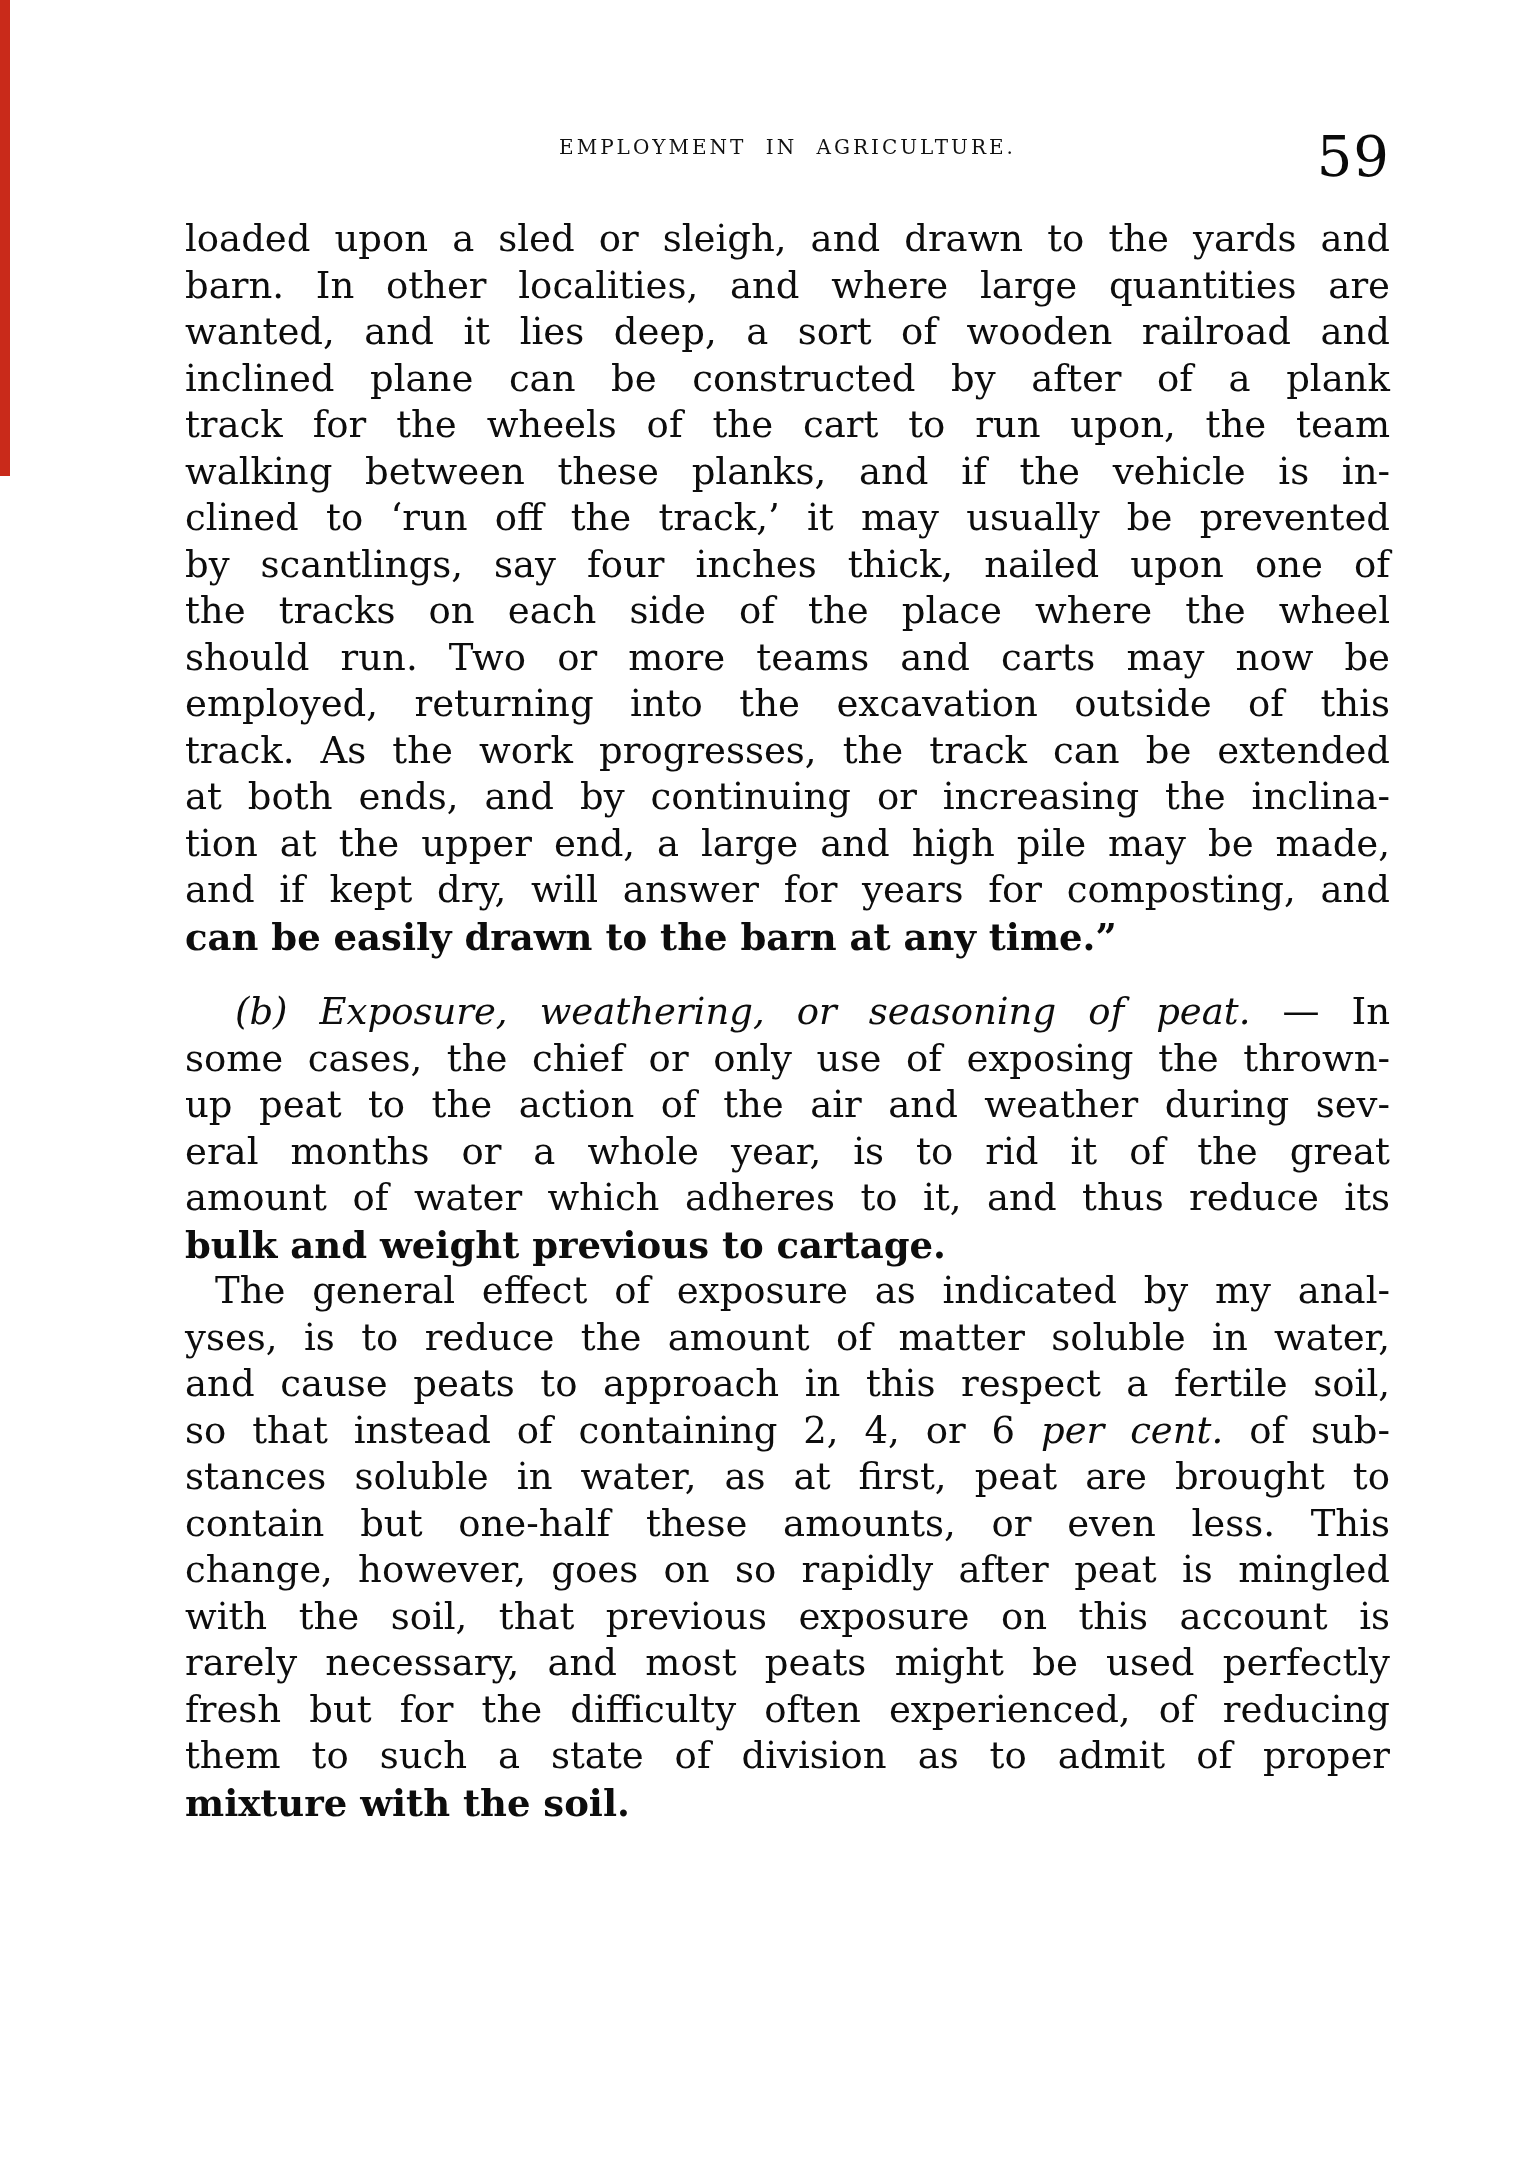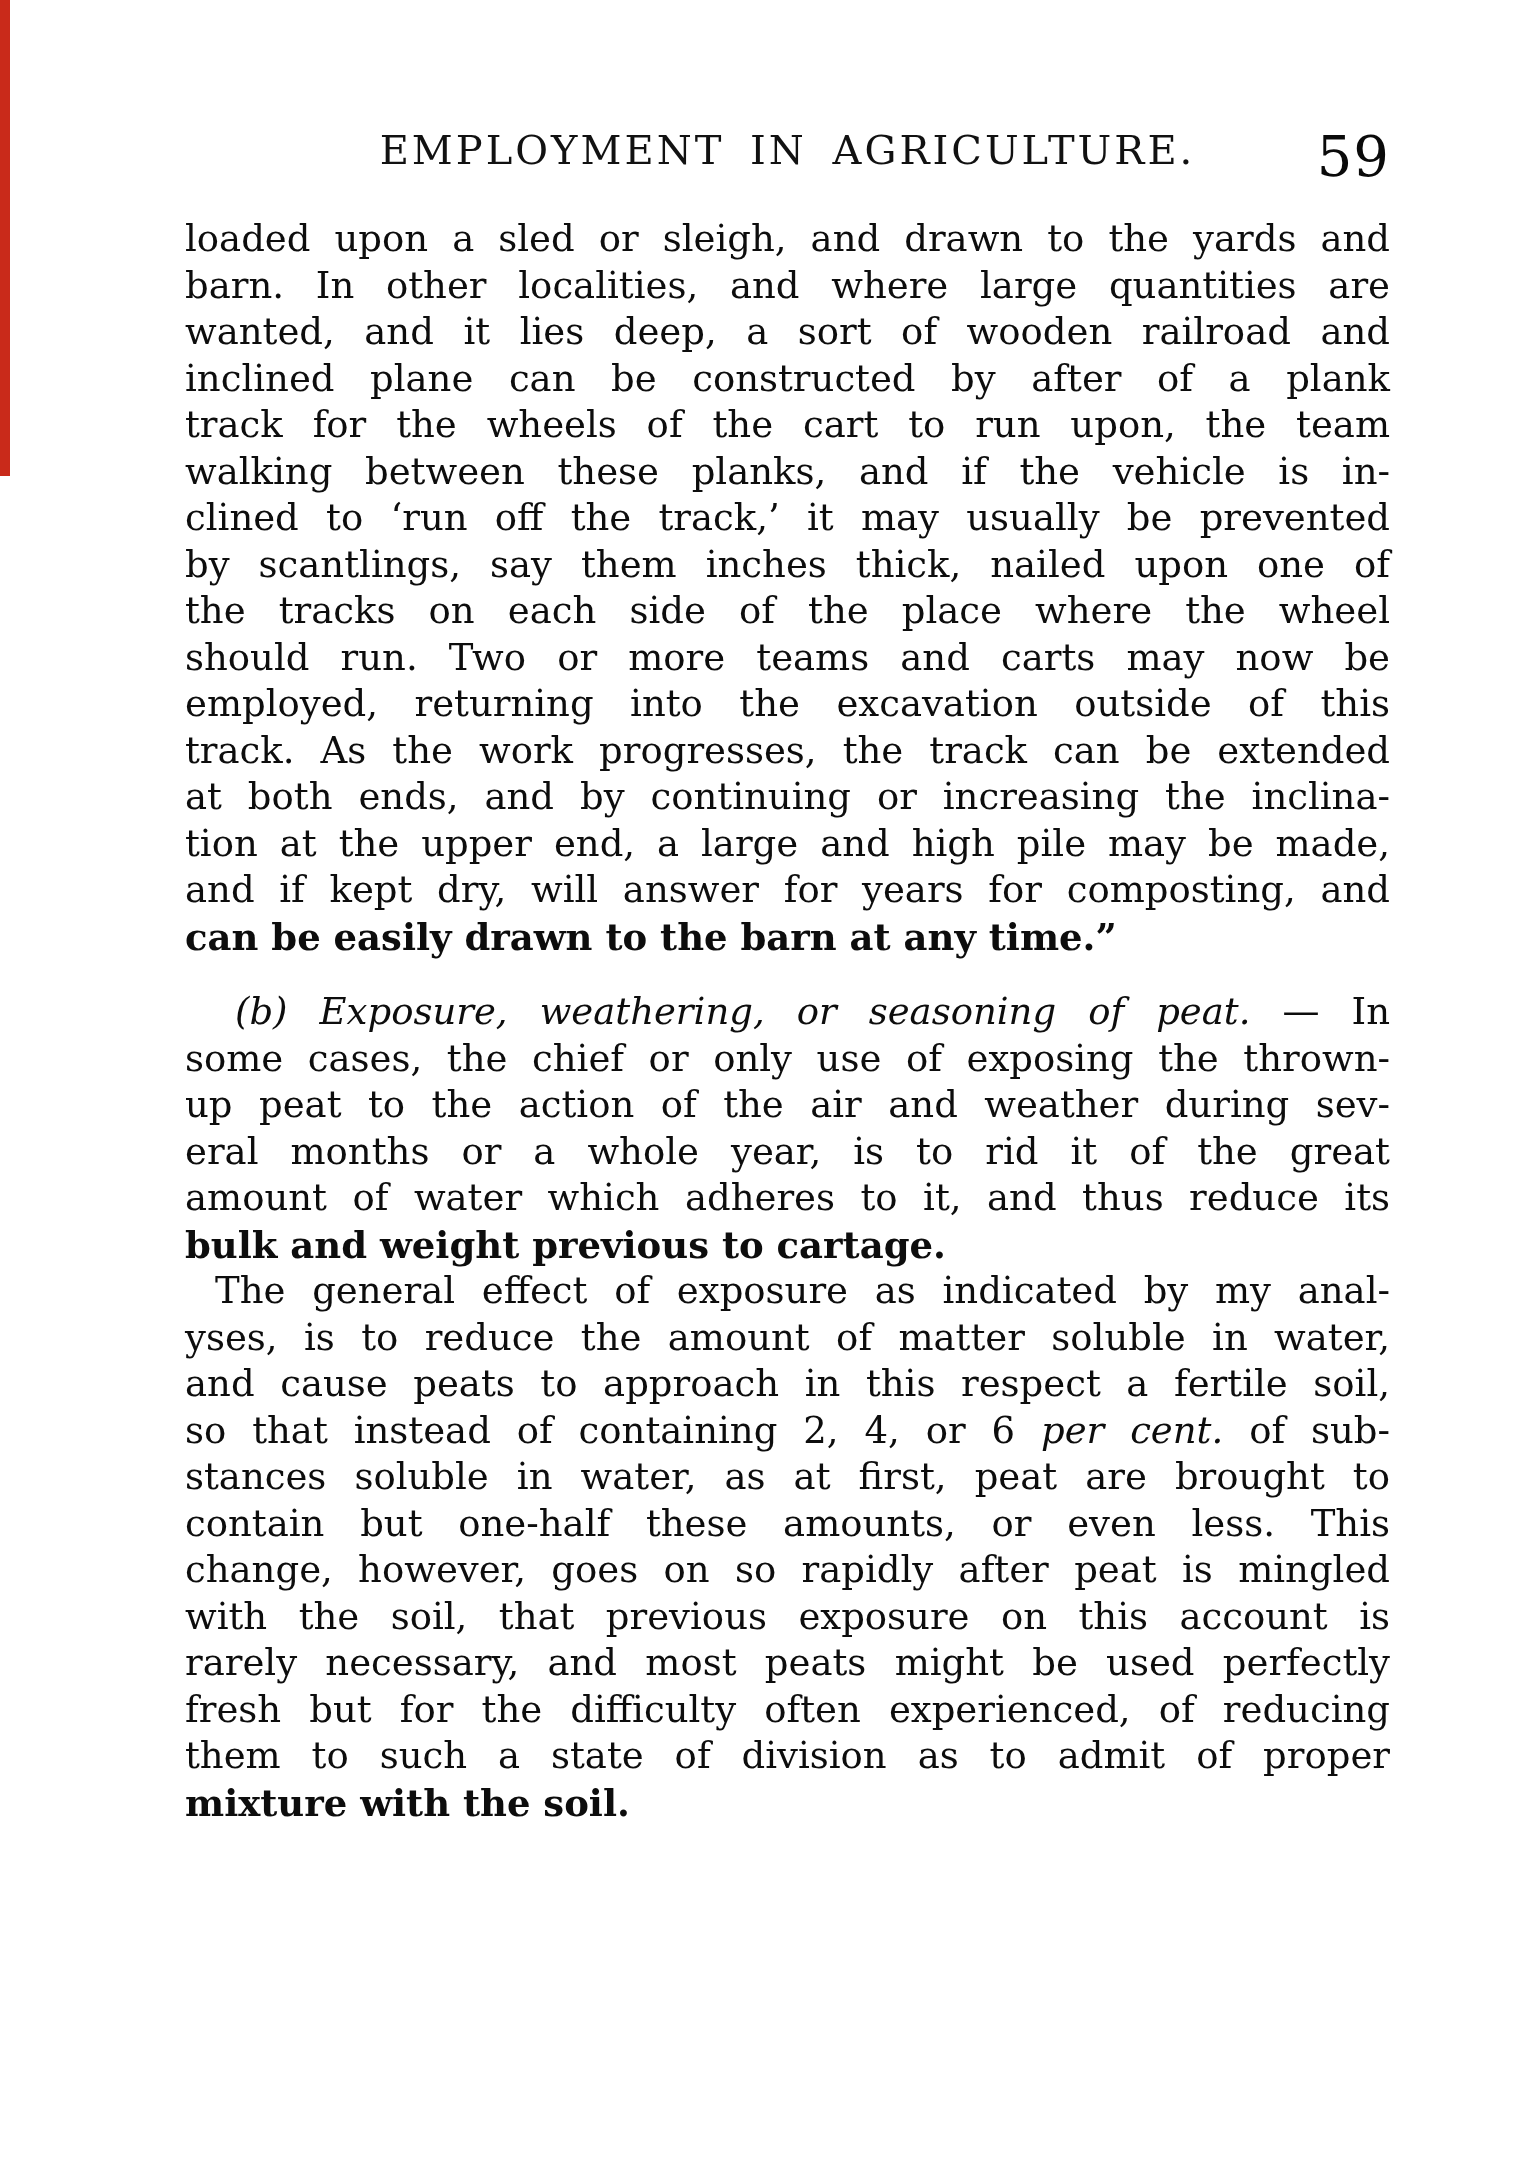--- a/index.html
+++ b/index.html
@@ -26,25 +26,25 @@
   
   .running-head {
     position: absolute;
     left: 185px;
     top: 0;
     width: 1205px;
     height: 0;
   }
   .head-title {
     position: absolute;
-    top: 127px;
+    top: 135px;
     left: 0;
     width: 100%;
     text-align: center;
-    font-size: 40px;
+    font-size: 20px;
     letter-spacing: 3px;
     word-spacing: 10px;
     white-space: nowrap;
     color: #111111;
   }
   .page-number {
     position: absolute;
     top: 124px;
     right: 0;
     font-size: 56px;
@@ -91,21 +91,21 @@
 
   <div class="body-text">
       <div class="para indent-none">
         <div class="tline"><span class="">loaded upon a sled or sleigh, and drawn to the yards and</span></div>
         <div class="tline"><span class="">barn.  In other localities, and where large quantities are</span></div>
         <div class="tline"><span class="">wanted, and it lies deep, a sort of wooden railroad and</span></div>
         <div class="tline"><span class="">inclined plane can be constructed by after of a plank</span></div>
         <div class="tline"><span class="">track for the wheels of the cart to run upon, the team</span></div>
         <div class="tline"><span class="">walking between these planks, and if the vehicle is in-</span></div>
         <div class="tline"><span class="">clined to ‘run off the track,’ it may usually be prevented</span></div>
-        <div class="tline"><span class="">by scantlings, say them inches thick, nailed upon one of</span></div>
+        <div class="tline"><span class="">by scantlings, say four inches thick, nailed upon one of</span></div>
         <div class="tline"><span class="">the tracks on each side of the place where the wheel</span></div>
         <div class="tline"><span class="">should run.  Two or more teams and carts may now be</span></div>
         <div class="tline"><span class="">employed, returning into the excavation outside of this</span></div>
         <div class="tline"><span class="">track.  As the work progresses, the track can be extended</span></div>
         <div class="tline"><span class="">at both ends, and by continuing or increasing the inclina-</span></div>
         <div class="tline"><span class="">tion at the upper end, a large and high pile may be made,</span></div>
         <div class="tline"><span class="">and if kept dry, will answer for years for composting, and</span></div>
         <div class="tline last"><span class="">can be easily drawn to the barn at any time.”</span></div>
       </div>
       <div class="para indent-wide spaced">

